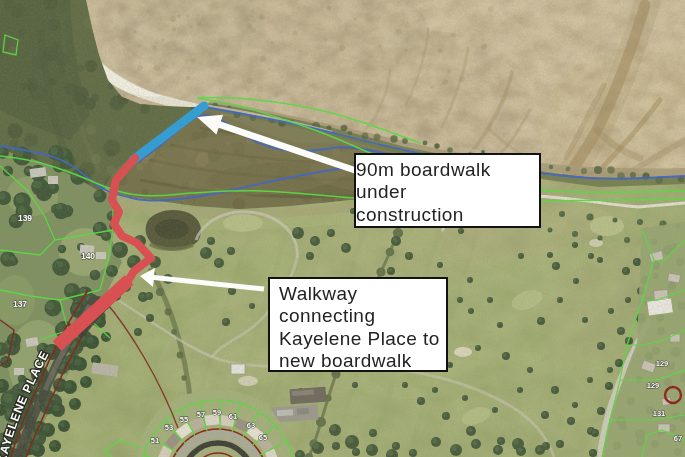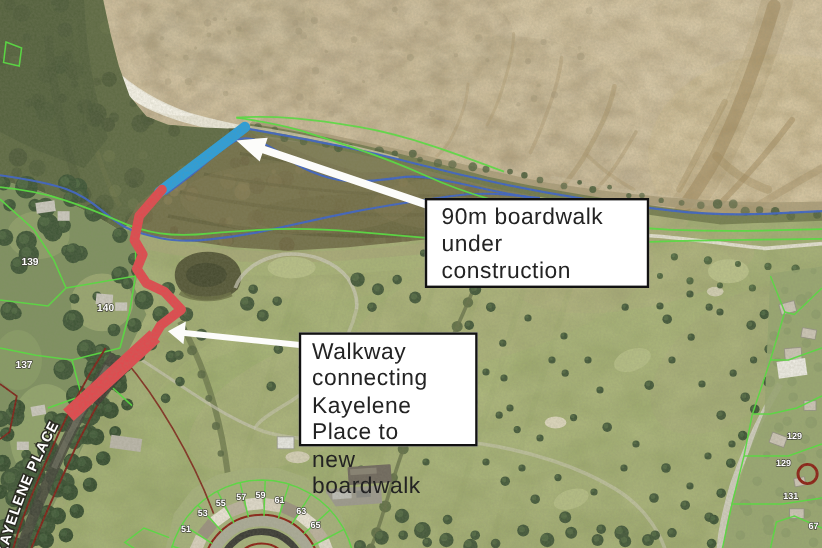--- a/index.html
+++ b/index.html
@@ -1243,16 +1243,16 @@
 <text x="659" y="416" font-size="7.5" fill="#ffffff" stroke="#44443a" stroke-width="1.1" paint-order="stroke" font-family="Liberation Sans, sans-serif" text-anchor="middle" font-weight="bold">131</text>
 
 <text x="678" y="441" font-size="7.5" fill="#ffffff" stroke="#44443a" stroke-width="1.1" paint-order="stroke" font-family="Liberation Sans, sans-serif" text-anchor="middle" font-weight="bold">67</text>
 
 <defs>
       <path id="kp" d="M 5,464 C 16,420 30,390 54,344" fill="none"></path>
     </defs>
 <text font-size="12" font-weight="bold" fill="#ffffff" stroke="#2a2a22" stroke-width="2.4" paint-order="stroke" letter-spacing="0.8" font-family="Liberation Sans, sans-serif"><textPath href="#kp">KAYELENE PLACE</textPath></text>
 </svg>
 
-<div class="callout" style="left:354px;top:165px;width:187px;height:75px;padding:4px 6px 0 12px;">90m boardwalk<br>under<br>construction</div>
-
-<div class="callout" style="left:249px;top:277px;width:149px;height:95px;padding:4px 4px 0 9px;">Walkway<br>connecting<br>Kayelene Place to<br>new boardwalk</div>
+<div class="callout" style="left:354px;top:153px;width:187px;height:75px;padding:4px 6px 0 0;">90m boardwalk<br>under<br>construction</div>
+
+<div class="callout" style="left:268px;top:277px;width:180px;height:95px;padding:4px 4px 0 9px;">Walkway<br>connecting<br>Kayelene Place to<br>new boardwalk</div>
 
 
 </body></html>

